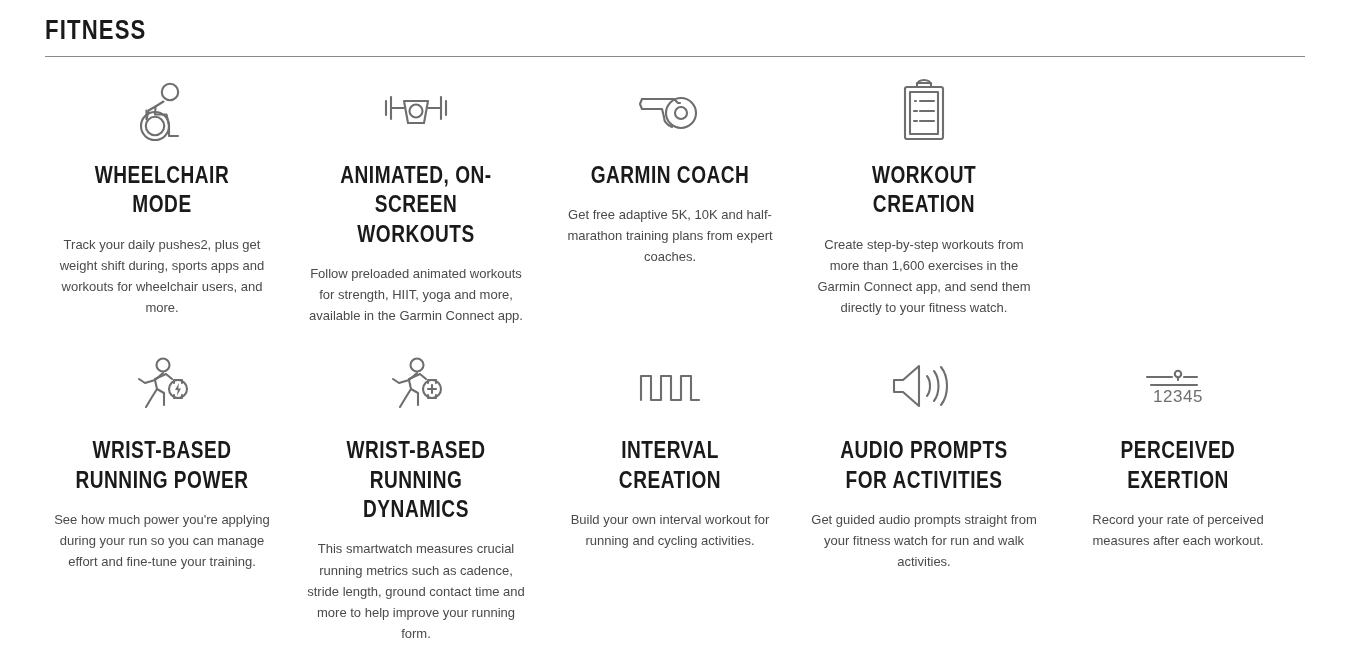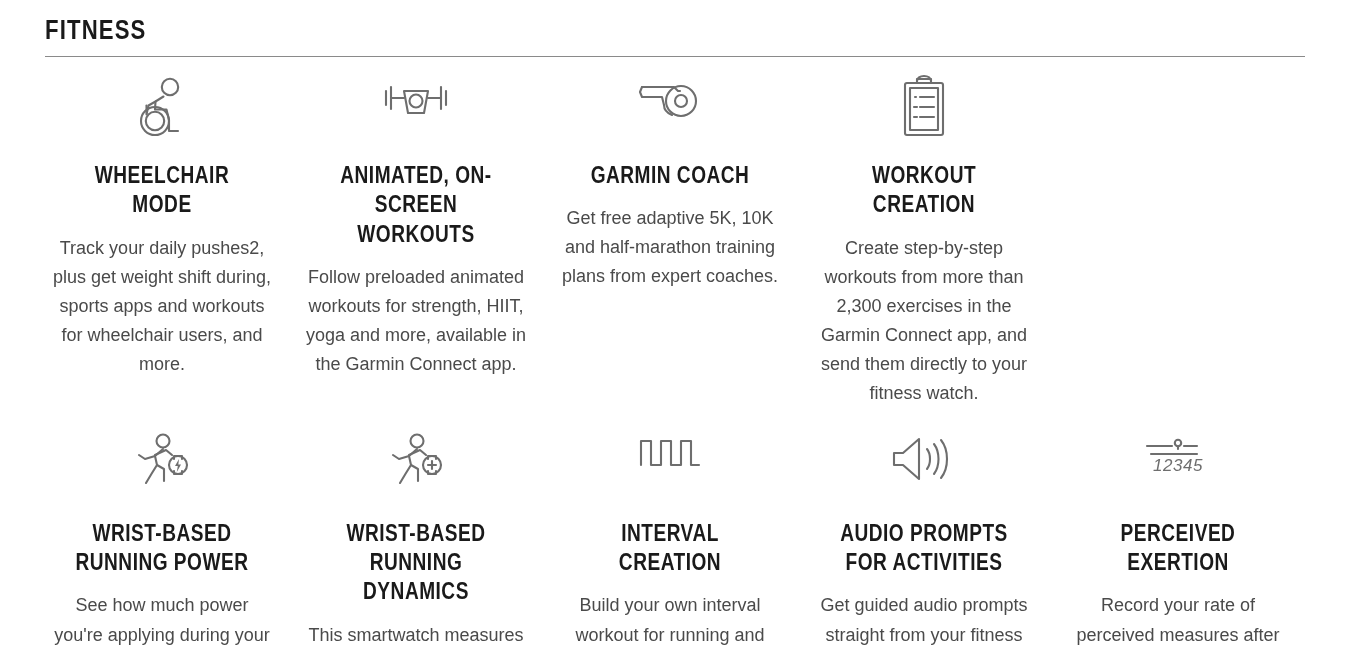--- a/index.html
+++ b/index.html
@@ -57,23 +57,23 @@
 
   .cell {
     box-sizing: border-box;
     padding: 0 14px;
     text-align: center;
   }
 
   .icon-wrap {
     height: 72px;
     display: flex;
+    align-items: center;
     justify-content: center;
     margin-bottom: 14px;
-    font-style: italic;
   }
   .icon-wrap svg {
     display: block;
     overflow: visible;
   }
   .ico {
     fill: none;
     stroke: #6e6e6e;
     stroke-width: 2.1;
     stroke-linecap: round;
@@ -90,21 +90,21 @@
     font-weight: 700;
     letter-spacing: 0.6px;
     color: #1a1a1a;
     line-height: 1.28;
     margin: 0 0 14px 0;
     text-transform: uppercase;
     transform: scaleX(0.83);
   }
 
   .feat-desc {
-    font-size: 18px;
+    font-size: 13px;
     line-height: 1.62;
     color: #4a4a4a;
     margin: 0;
   }
 </style>
 </head>
 <body>
 
 <div class="page">
 
@@ -171,21 +171,21 @@
           <path class="ico" d="M19 6 C19 3 22 1 26 1 C30 1 33 3 33 6"></path>
           <path class="ico" d="M17 22 L18 22" stroke-width="2.4"></path>
           <path class="ico" d="M22 22 L36 22"></path>
           <path class="ico" d="M16 32 L19 32" stroke-width="2.4"></path>
           <path class="ico" d="M22 32 L36 32"></path>
           <path class="ico" d="M16 42 L19 42" stroke-width="2.4"></path>
           <path class="ico" d="M22 42 L36 42"></path>
         </svg>
       </div>
       <div class="feat-title">WORKOUT CREATION</div>
-      <p class="feat-desc">Create step-by-step workouts from more than 2,300 exercises in the Garmin Connect app, and send them directly to your fitness watch.</p>
+      <p class="feat-desc">Create step-by-step workouts from more than 1,600 exercises in the Garmin Connect app, and send them directly to your fitness watch.</p>
     </div>
 
   </div>
 
   <div class="grid row2">
 
     <div class="cell">
       <div class="icon-wrap">
         <svg width="64" height="58" viewBox="0 0 64 58">
           <circle class="ico" cx="33" cy="8" r="6.5"></circle>

